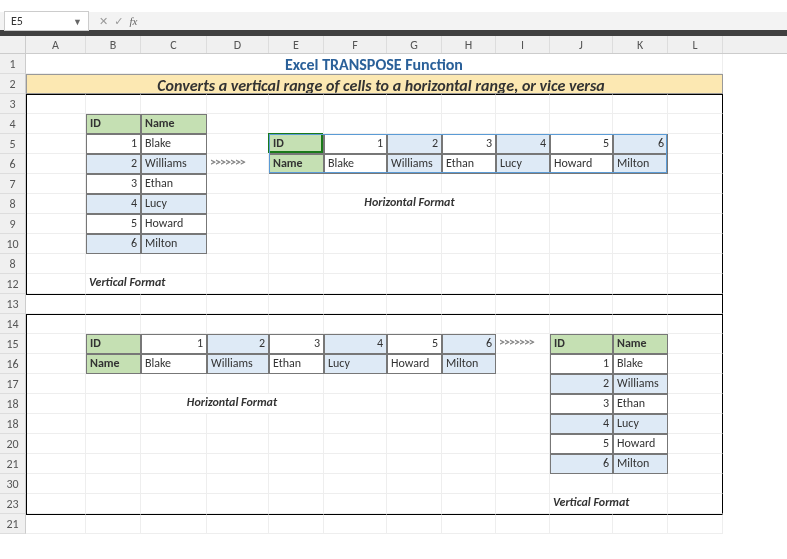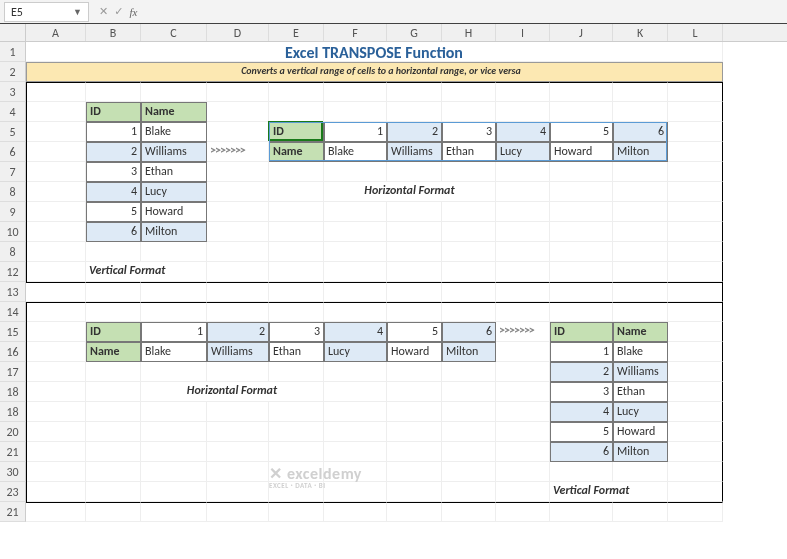--- a/index.html
+++ b/index.html
@@ -1,34 +1,34 @@
 <!DOCTYPE html>
 <html><head>
 <meta charset="utf-8">
 <style>
 *{box-sizing:border-box;margin:0;padding:0;font-family:Calibri,Arial,sans-serif;}
 body{background:#fff;font-size:12px;color:#333;width:787px;height:559px;overflow:hidden;}
-.formula-bar{display:flex;align-items:center;height:24px;border-bottom:1px solid #404040;background:#f3f3f3;}
+.formula-bar{display:flex;align-items:center;height:24px;border-bottom:6px solid #404040;background:#f3f3f3;margin-top:12px;}
 .name-box{width:85px;height:20px;background:#fff;border:1px solid #ccc;margin:0 4px;padding:2px 6px;display:flex;align-items:center;justify-content:space-between;}
 .name-box .dd{font-size:9px;color:#666;}
 .fx-icons{display:flex;align-items:center;gap:6px;padding:0 6px;color:#999;}
 .fx-icons span{font-size:11px;}
 .fx-label{font-style:italic;font-family:'Times New Roman',serif;font-size:13px;color:#666;margin-right:6px;}
 .formula-input{flex:1;background:#fff;height:20px;padding:2px 6px;border-left:1px solid #ddd;}
 .sheet{position:relative;}
 .col-headers{display:flex;height:18px;background:#f0f0f0;border-bottom:1px solid #ccc;}
 .corner{width:26px;border-right:1px solid #ccc;background:#f0f0f0;}
 .ch{border-right:1px solid #ddd;text-align:center;line-height:18px;color:#555;}
 .row-headers{position:absolute;left:0;top:18px;width:26px;}
 .rh{height:20px;border-bottom:1px solid #ddd;border-right:1px solid #ccc;text-align:center;line-height:20px;background:#f0f0f0;color:#555;}
 .grid{position:absolute;left:26px;top:18px;}
 .grid-row{display:flex;height:20px;}
 .cell{border-right:1px solid #eee;border-bottom:1px solid #eee;padding:1px 3px;overflow:hidden;white-space:nowrap;position:relative;}
 .title{color:#2a6099;font-weight:bold;font-size:16px;text-align:center;}
-.subtitle{background:#fce8b2;font-style:italic;font-weight:bold;font-size:10px;text-align:center;border:1px solid #999;padding-left:16px;}
+.subtitle{background:#fce8b2;font-style:italic;font-weight:bold;font-size:16px;text-align:center;border:1px solid #999;padding-left:16px;}
 .bhead{background:#c5e0b3;border:1px solid #777;font-weight:bold;}
 .bcell{border:1px solid #777;}
 .blue{background:#deeaf6;}
 .arrow{color:#888;font-weight:bold;letter-spacing:-1px;}
 .lbl{font-style:italic;font-weight:bold;}
 .active-border{position:absolute;border:2px solid #1a7a1a;pointer-events:none;}
 .spill-border{position:absolute;border:1px solid #5b9bd5;pointer-events:none;}
 .watermark{position:absolute;font-weight:bold;color:#d0d0d0;font-size:16px;letter-spacing:0.5px;}
 .watermark .sub{font-size:7px;display:block;letter-spacing:0.5px;margin-top:-2px;}
 .rnum{text-align:right;}
@@ -397,15 +397,14 @@
         <div class="cell" style="width: 54px; border-top: 1px solid rgb(0, 0, 0);"></div>
         <div class="cell" style="width: 54px; border-top: 1px solid rgb(0, 0, 0);"></div>
         <div class="cell" style="width: 63px; border-top: 1px solid rgb(0, 0, 0);"></div>
         <div class="cell" style="width: 55px; border-top: 1px solid rgb(0, 0, 0);"></div>
         <div class="cell" style="width: 55px; border-top: 1px solid rgb(0, 0, 0);"></div>
       </div>
       <div class="vline" style="left: 0px; top: 40px; height: 200px;"></div>
       <div class="vline" style="left: 0px; top: 260px; height: 200px;"></div>
       <div class="active-border" style="left: 242px; top: 79px; width: 55px; height: 20px;"></div>
       <div class="spill-border" style="left: 243px; top: 80px; width: 398px; height: 39px;"></div>
-      <div class="watermark" style="left: 243px; top: 422px;"><span>✕ exceldemy</span><span class="sub">EXCEL · DATA · BI</span></div>
     </div>
 </div>
 
 </body></html>

